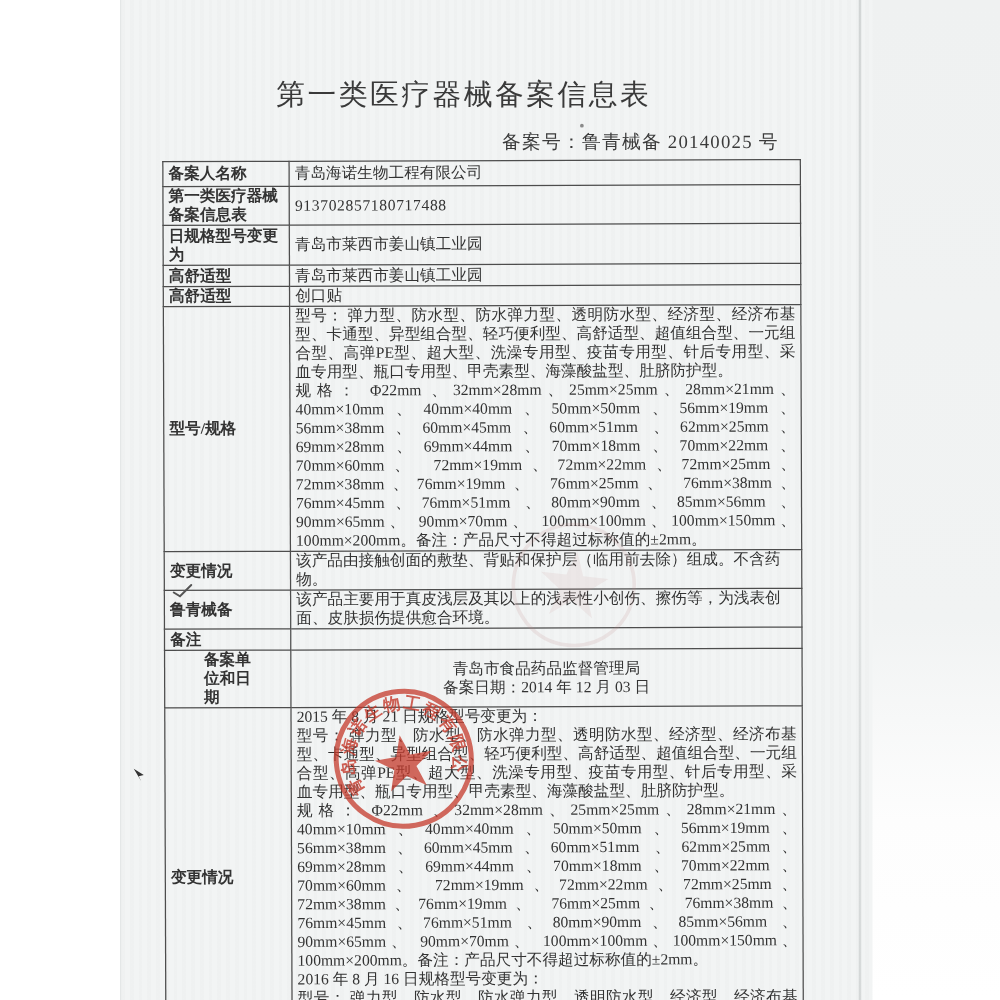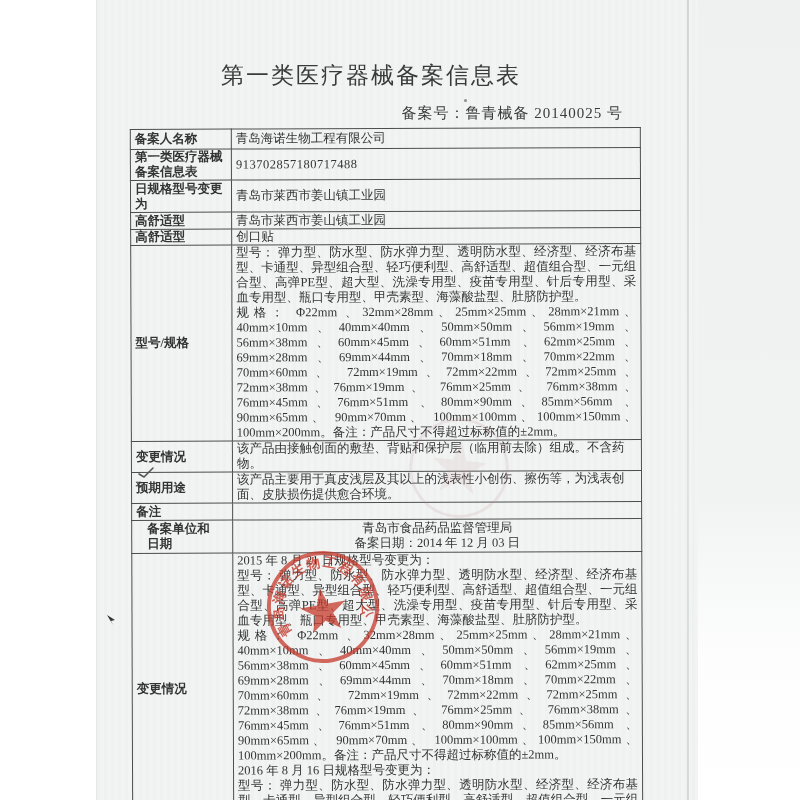--- a/index.html
+++ b/index.html
@@ -38,21 +38,21 @@
   table.form{border-collapse:collapse;table-layout:fixed;width:492px;background:transparent;}
   table.form td{
     border:1px solid #4d4d4d;padding:0 4px;vertical-align:middle;
     font-size:12.5px;line-height:15px;color:#333;overflow:hidden;
   }
   table.form{border:1.5px solid #454545;}
   td.lbl{
     width:92px;font-weight:bold;color:#2b2b2b;
     font-size:13px;line-height:15px;padding:0 6px;
   }
-  td.lbl.narrow{padding:0 15px;}
+  td.lbl.narrow{padding:0 31px;}
   td.val{width:400px;padding:1px 5px 1px 5px;}
   td.val.top{vertical-align:top;}
   td.center{text-align:center;}
   tr.r1{height:20px} tr.r2{height:31px} tr.r3{height:32px} tr.r4{height:17px}
   tr.r5{height:16px} tr.r6{height:169px} tr.r7{height:19px} tr.r8{height:31px}
   tr.r9{height:17px} tr.r10{height:33px} tr.r11{height:227px}
   .para{text-align:justify;margin:0;}
   .code{font-size:13.5px;letter-spacing:0.5px;}
   
   .stamp{position:absolute;pointer-events:none;}
@@ -101,21 +101,21 @@
           <td class="val top">
             <p class="para">型号：  弹力型、防水型、防水弹力型、透明防水型、经济型、经济布基型、卡通型、异型组合型、轻巧便利型、高舒适型、超值组合型、一元组合型、高弹PE型、超大型、洗澡专用型、疫苗专用型、针后专用型、采血专用型、瓶口专用型、甲壳素型、海藻酸盐型、肚脐防护型。</p>
             <p class="para">规格：  Φ22mm 、32mm×28mm、25mm×25mm、28mm×21mm、40mm×10mm、40mm×40mm、50mm×50mm、56mm×19mm、56mm×38mm、60mm×45mm、60mm×51mm 、62mm×25mm、69mm×28mm、69mm×44mm、70mm×18mm、70mm×22mm、 70mm×60mm、 72mm×19mm、72mm×22mm、72mm×25mm、72mm×38mm、76mm×19mm、 76mm×25mm、 76mm×38mm、76mm×45mm、76mm×51mm 、80mm×90mm、85mm×56mm 、90mm×65mm、 90mm×70mm、 100mm×100mm、100mm×150mm、100mm×200mm。备注：产品尺寸不得超过标称值的±2mm。</p>
           </td>
         </tr>
         <tr class="r7">
           <td class="lbl">变更情况</td>
           <td class="val">该产品由接触创面的敷垫、背贴和保护层（临用前去除）组成。不含药物。</td>
         </tr>
         <tr class="r8">
-          <td class="lbl">预期用途</td>
+          <td class="lbl">鲁青械备</td>
           <td class="val">该产品主要用于真皮浅层及其以上的浅表性小创伤、擦伤等，为浅表创面、皮肤损伤提供愈合环境。</td>
         </tr>
         <tr class="r9">
           <td class="lbl">备注</td>
           <td class="val"></td>
         </tr>
         <tr class="r10">
           <td class="lbl narrow">备案单位和日期</td>
           <td class="val center">
             <div>青岛市食品药品监督管理局</div>

